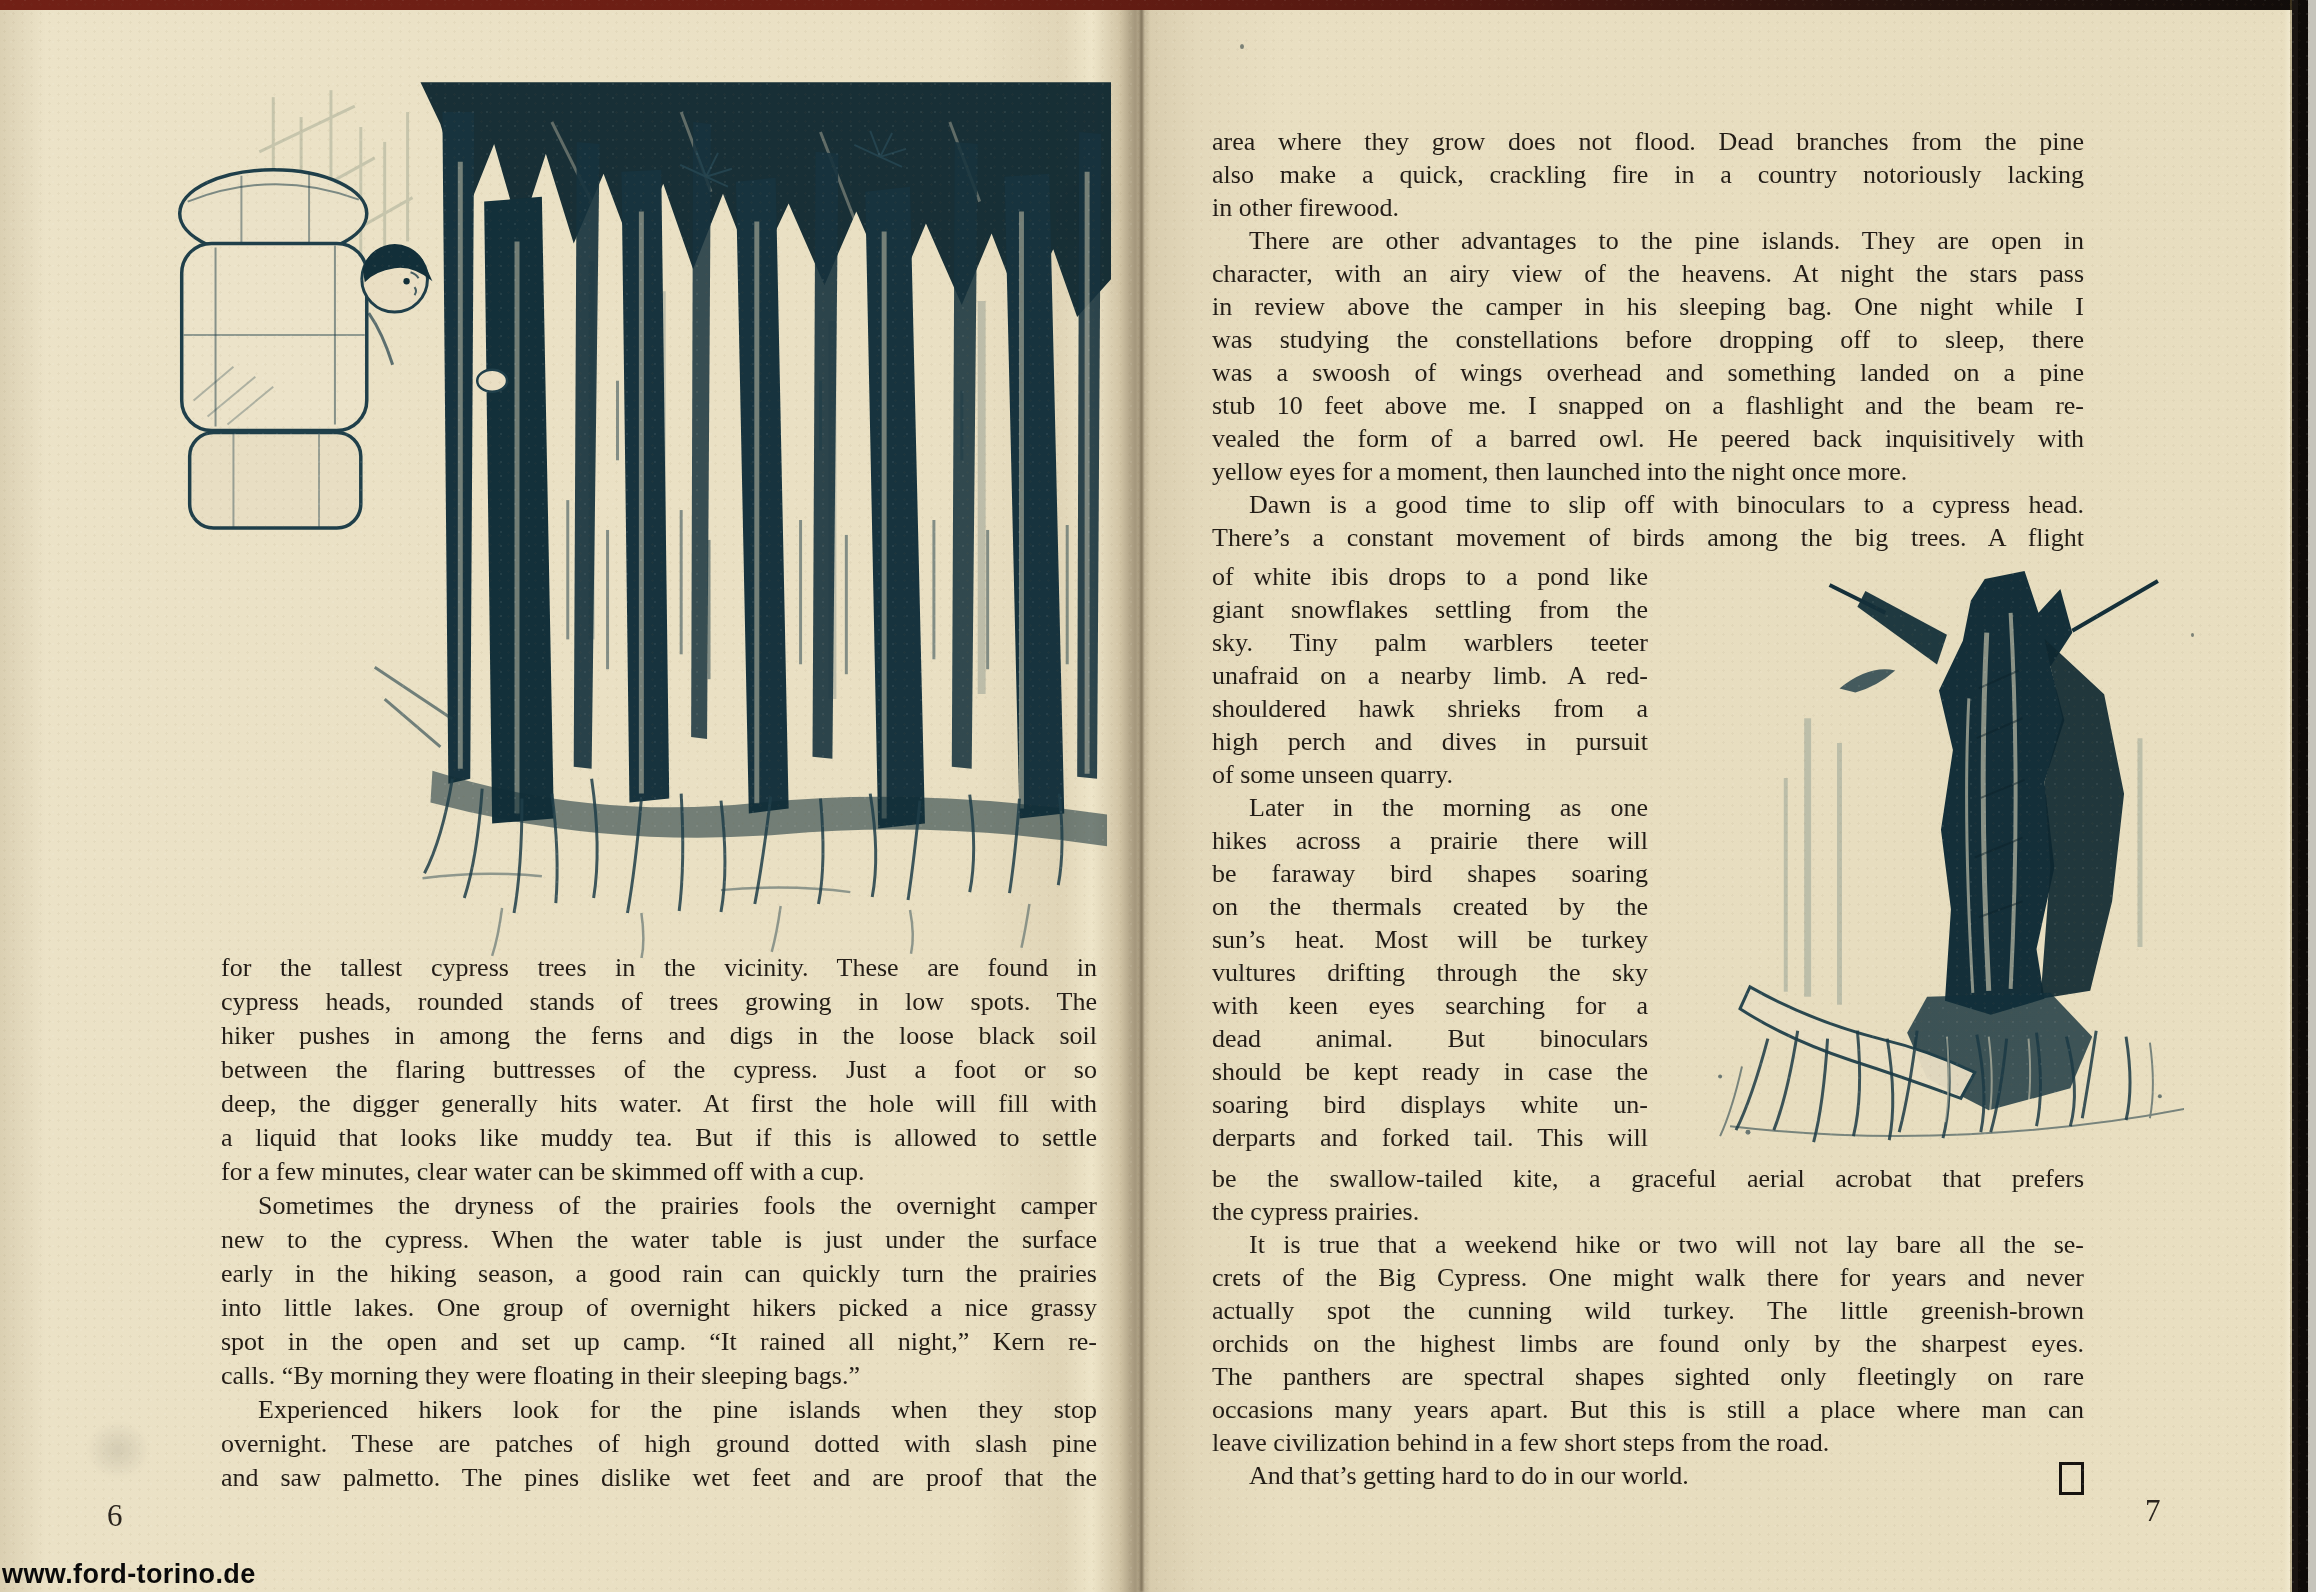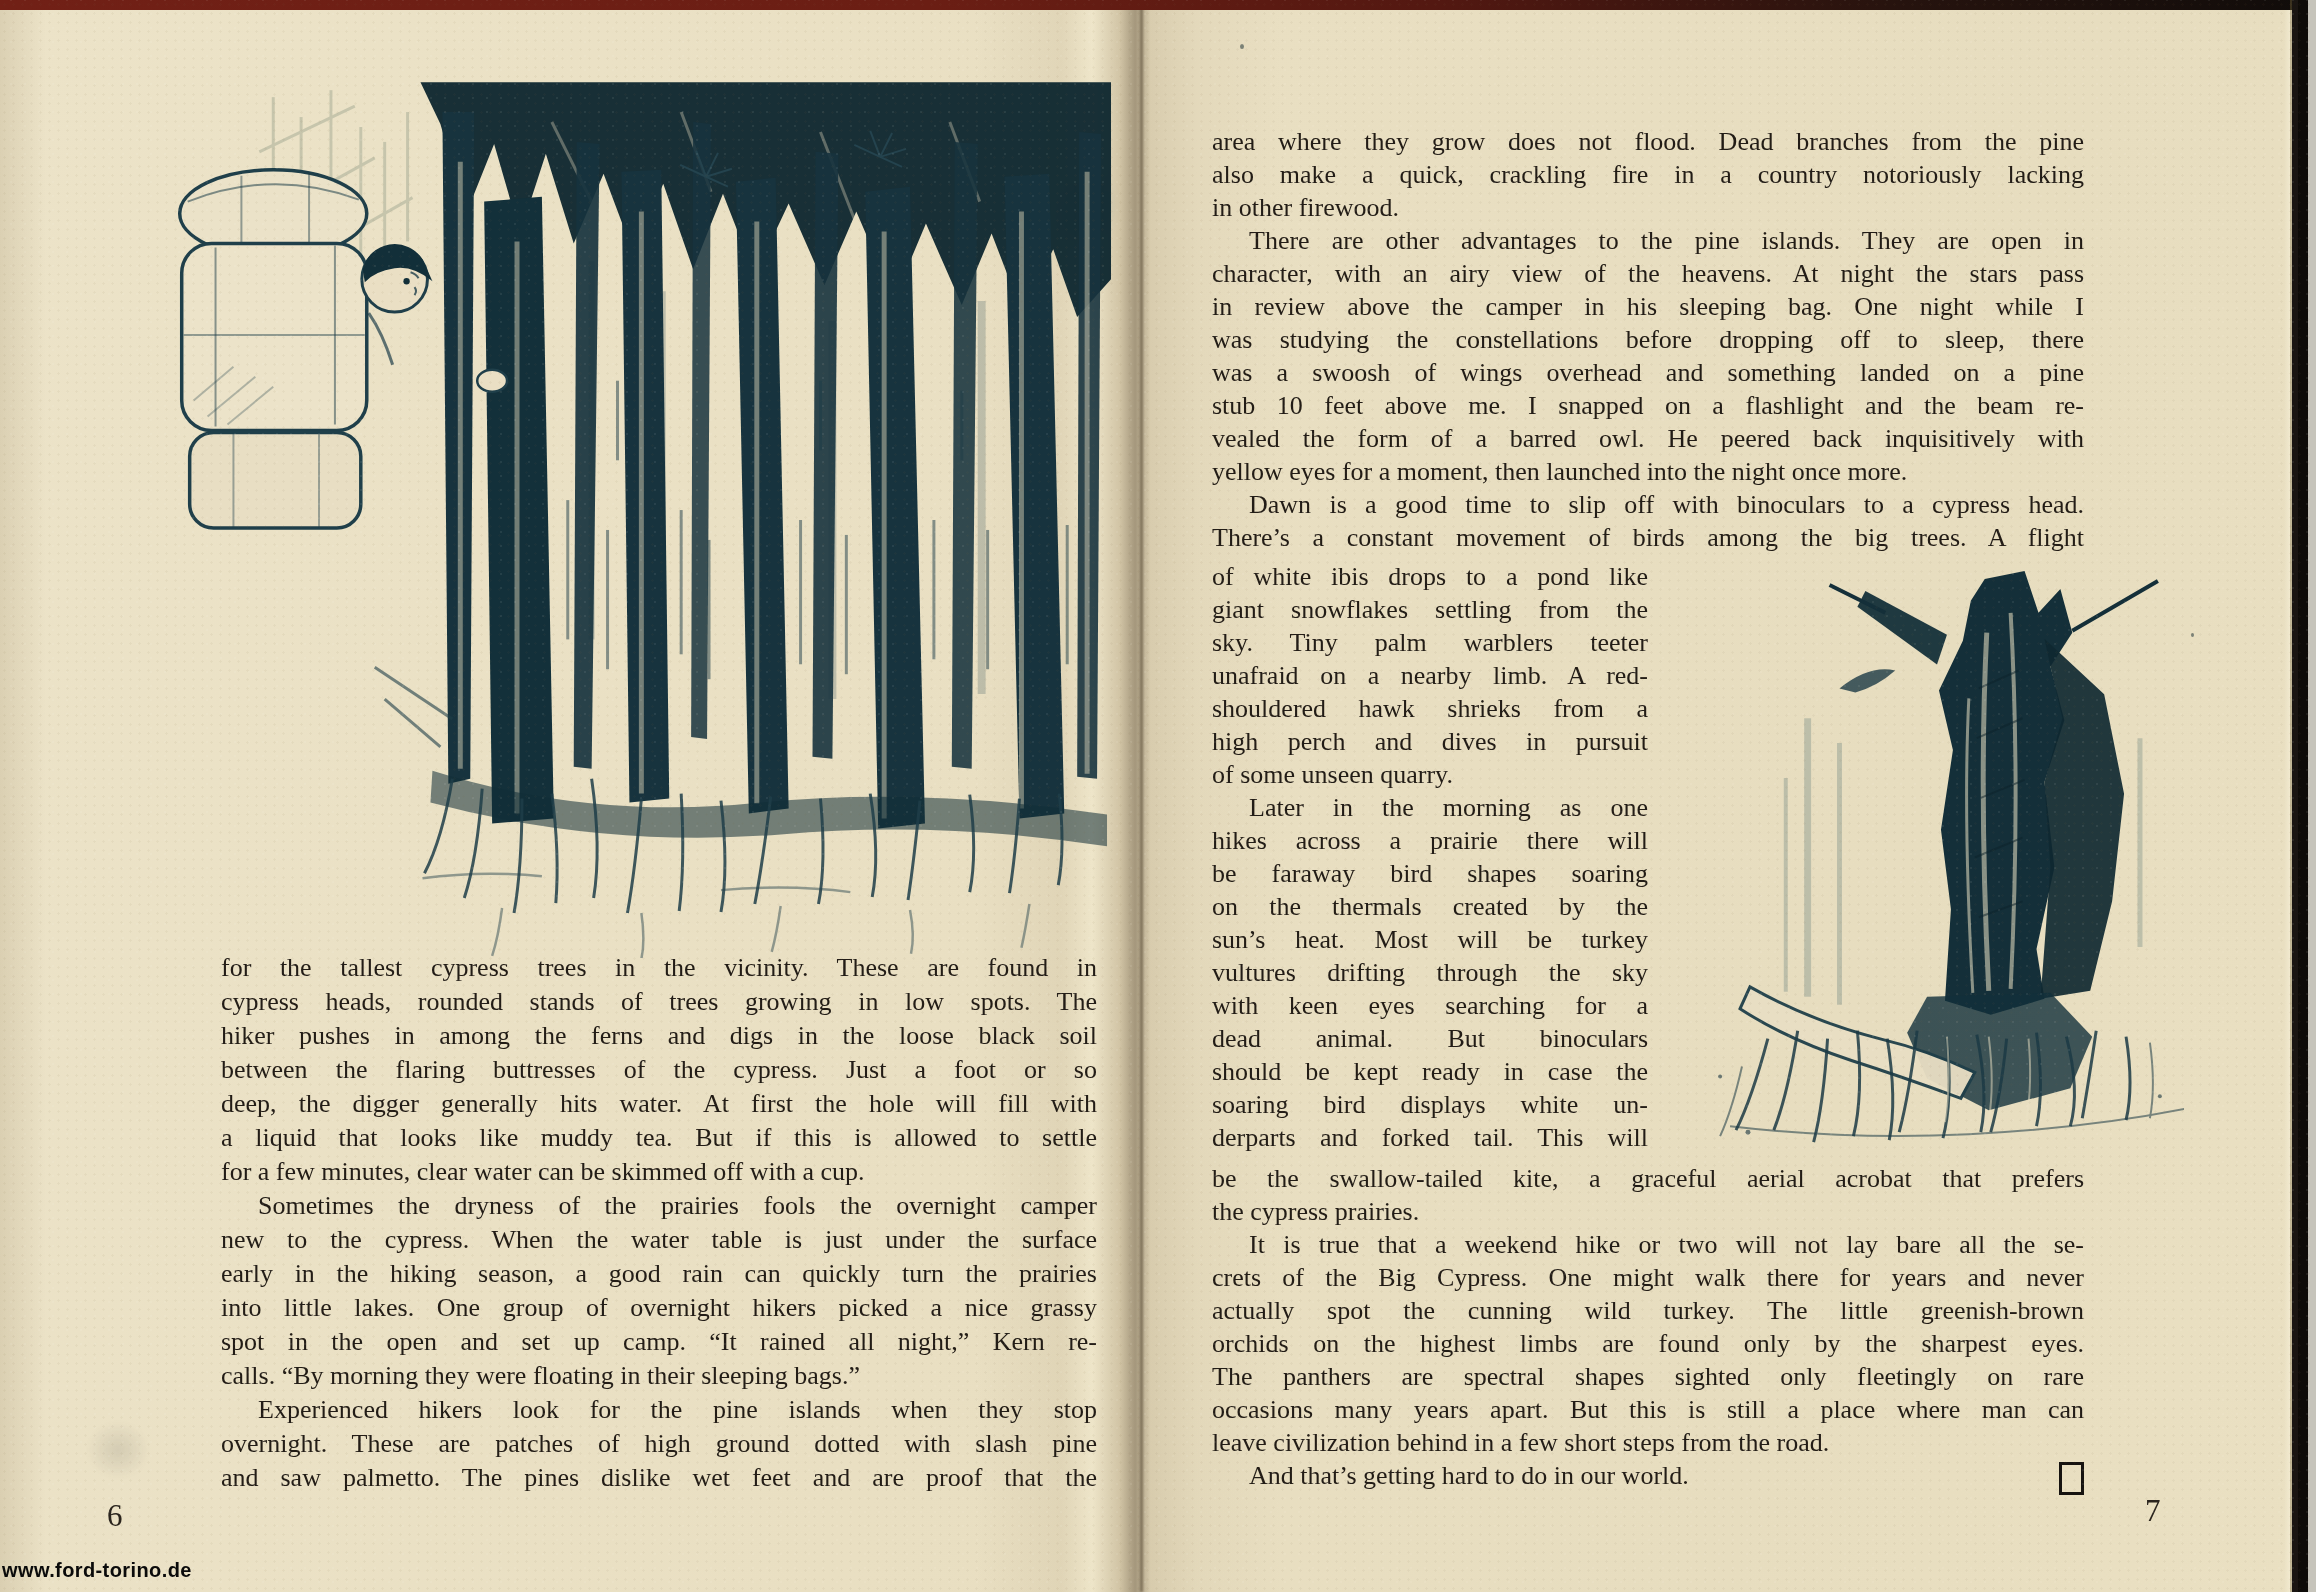--- a/index.html
+++ b/index.html
@@ -57,21 +57,21 @@
   .line.end{text-align-last:left;}
   .line.indent{text-indent:37px;}
   .endmark{
     float:right;width:19px;height:27px;margin-top:3px;
     border:3px solid #161310;background:transparent;
   }
   .page-number{position:absolute;font-size:31px;color:#2a241d;z-index:10;}
   .watermark{
     position:absolute;left:2px;top:1559px;z-index:50;
     font-family:"Liberation Sans",sans-serif;font-weight:bold;
-    font-size:20px;letter-spacing:0.4px;color:#0a0a0a;
+    font-size:27px;letter-spacing:0.4px;color:#0a0a0a;
   }
   .illustration{position:absolute;z-index:8;}
   .smudge-teal{
     position:absolute;left:1053px;top:164px;width:64px;height:92px;z-index:7;
     background:radial-gradient(ellipse at center,rgba(45,95,105,0.30),rgba(45,95,105,0) 70%);
     filter:blur(3px);transform:rotate(12deg);
   }
   .smudge-pencil{
     position:absolute;left:86px;top:1421px;width:64px;height:58px;z-index:7;
     background:radial-gradient(ellipse at center,rgba(70,70,65,0.14),rgba(70,70,65,0) 70%);

